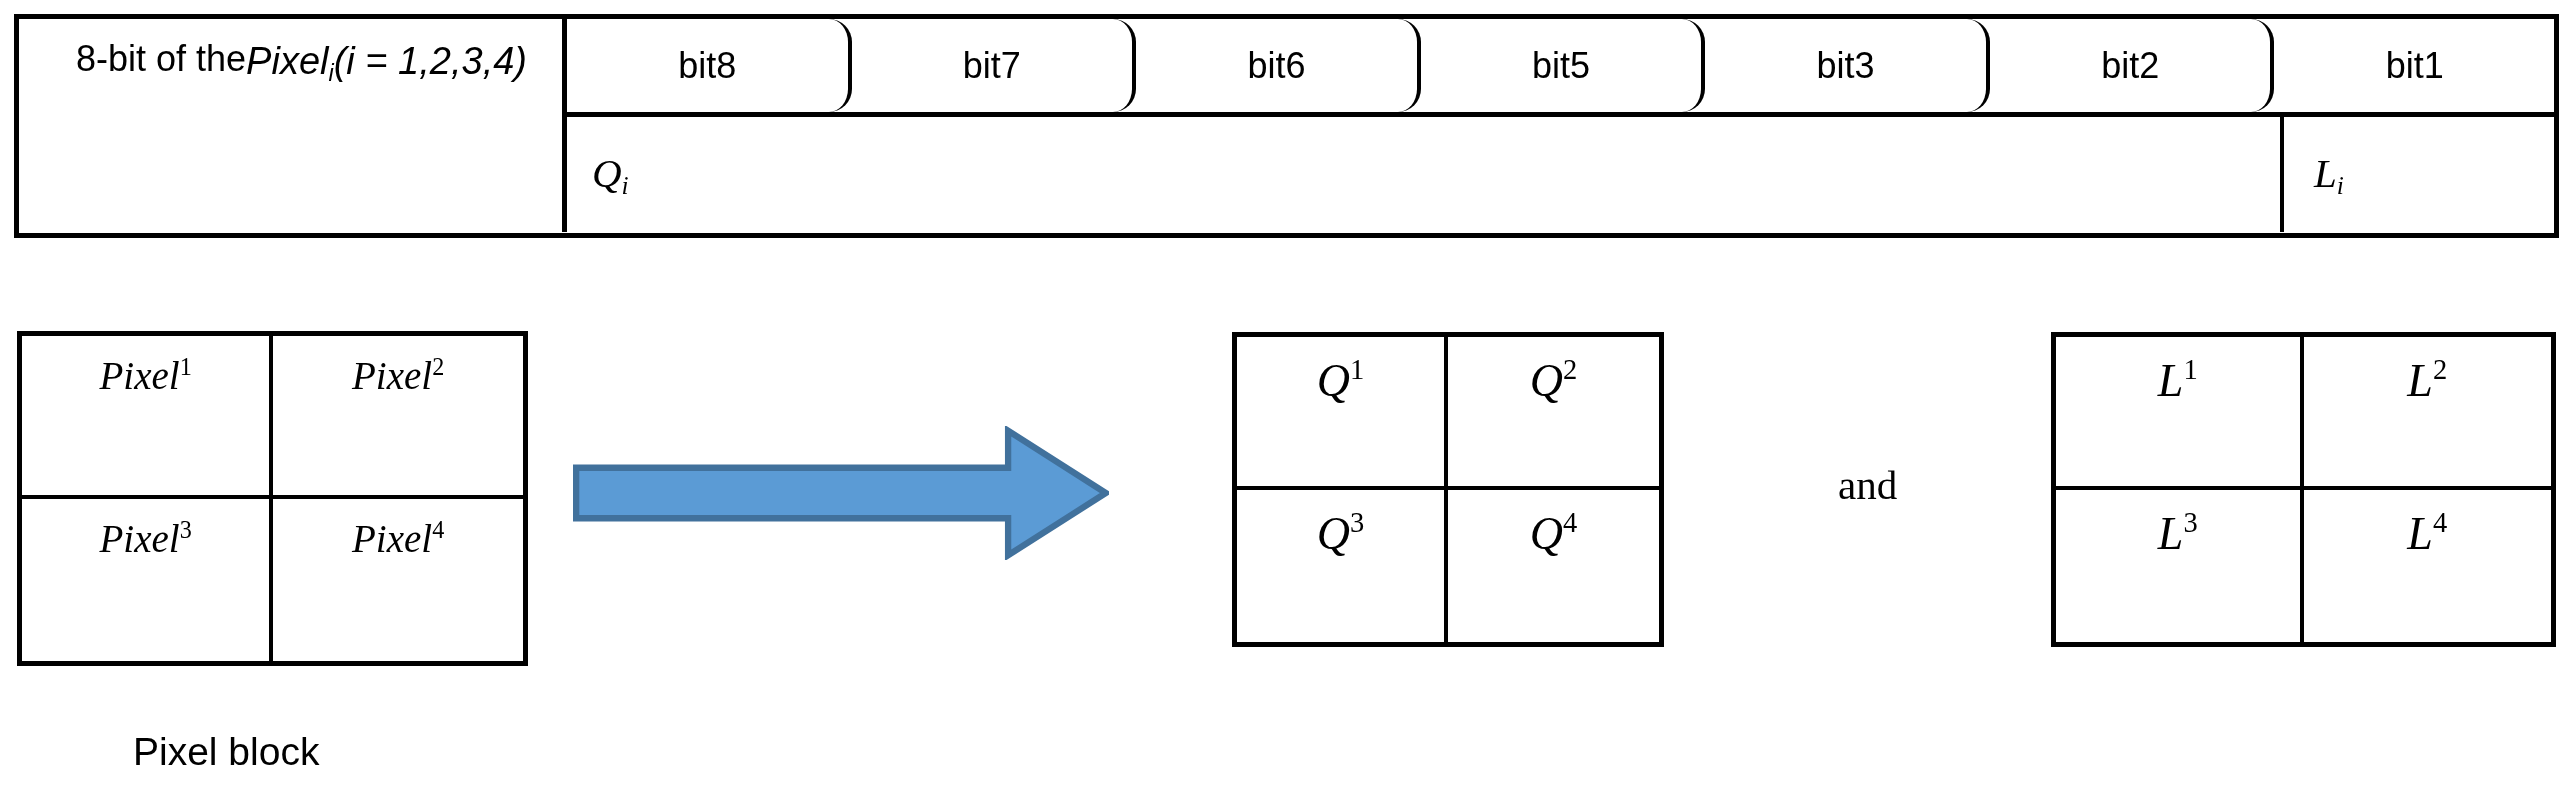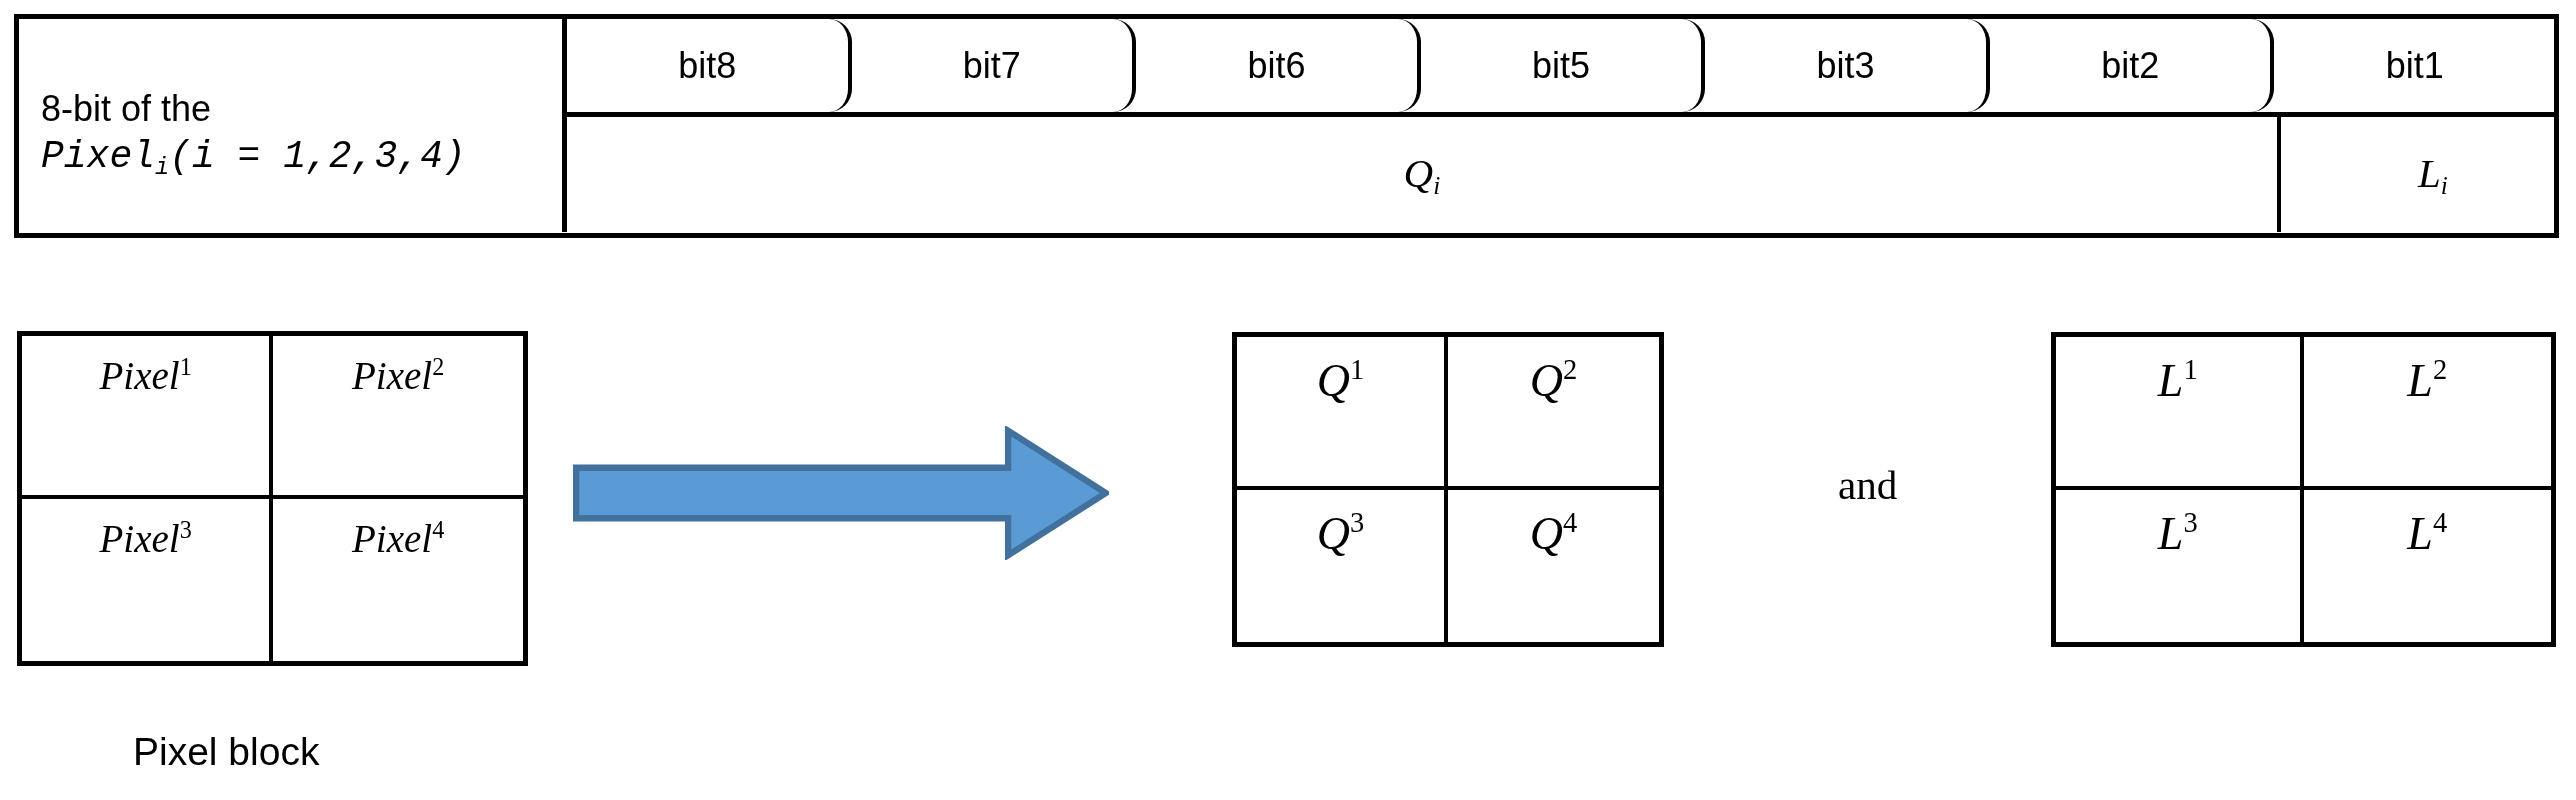--- a/index.html
+++ b/index.html
@@ -41,32 +41,32 @@
   #header-cell {
     position: absolute;
     left: 0;
     top: 0;
     width: 548px;
     height: 213px;
     box-sizing: border-box;
     border-right: 5.5px solid #000000;
     padding: 17.4px 0 0 22px;
     display: flex;
-    flex-direction: column;
+    flex-direction: row;
     justify-content: center;
     align-items: flex-start;
   }
   #header-cell .line1 {
     font-family: "Liberation Sans", sans-serif;
     font-size: 36px;
     line-height: 1.25;
     white-space: nowrap;
   }
   #header-cell .line2 {
-    font-family: Liberation Mono, monospace;
+    font-family: Liberation Sans, sans-serif;
     font-style: italic;
     font-size: 38px;
     line-height: 1.35;
     white-space: nowrap;
   }
   .mathsub {
     font-size: 0.62em;
     vertical-align: -0.28em;
     font-style: italic;
   }
@@ -108,28 +108,29 @@
     width: 1988px;
     height: 115px;
     display: flex;
   }
   #q-cell {
     flex: 7 1 0;
     box-sizing: border-box;
     border-right: 4px solid #000000;
     display: flex;
     align-items: center;
-    justify-content: center;
+    justify-content: flex-start;
+    margin-left: 25px;
   }
   #l-cell {
     flex: 1 1 0;
     box-sizing: border-box;
     display: flex;
     align-items: center;
-    justify-content: center;
+    justify-content: flex-start;
     padding-left: 30px;
   }
   .mathvar {
     font-family: "Liberation Serif", serif;
     font-style: italic;
     font-size: 41px;
     white-space: nowrap;
   }
 
   

